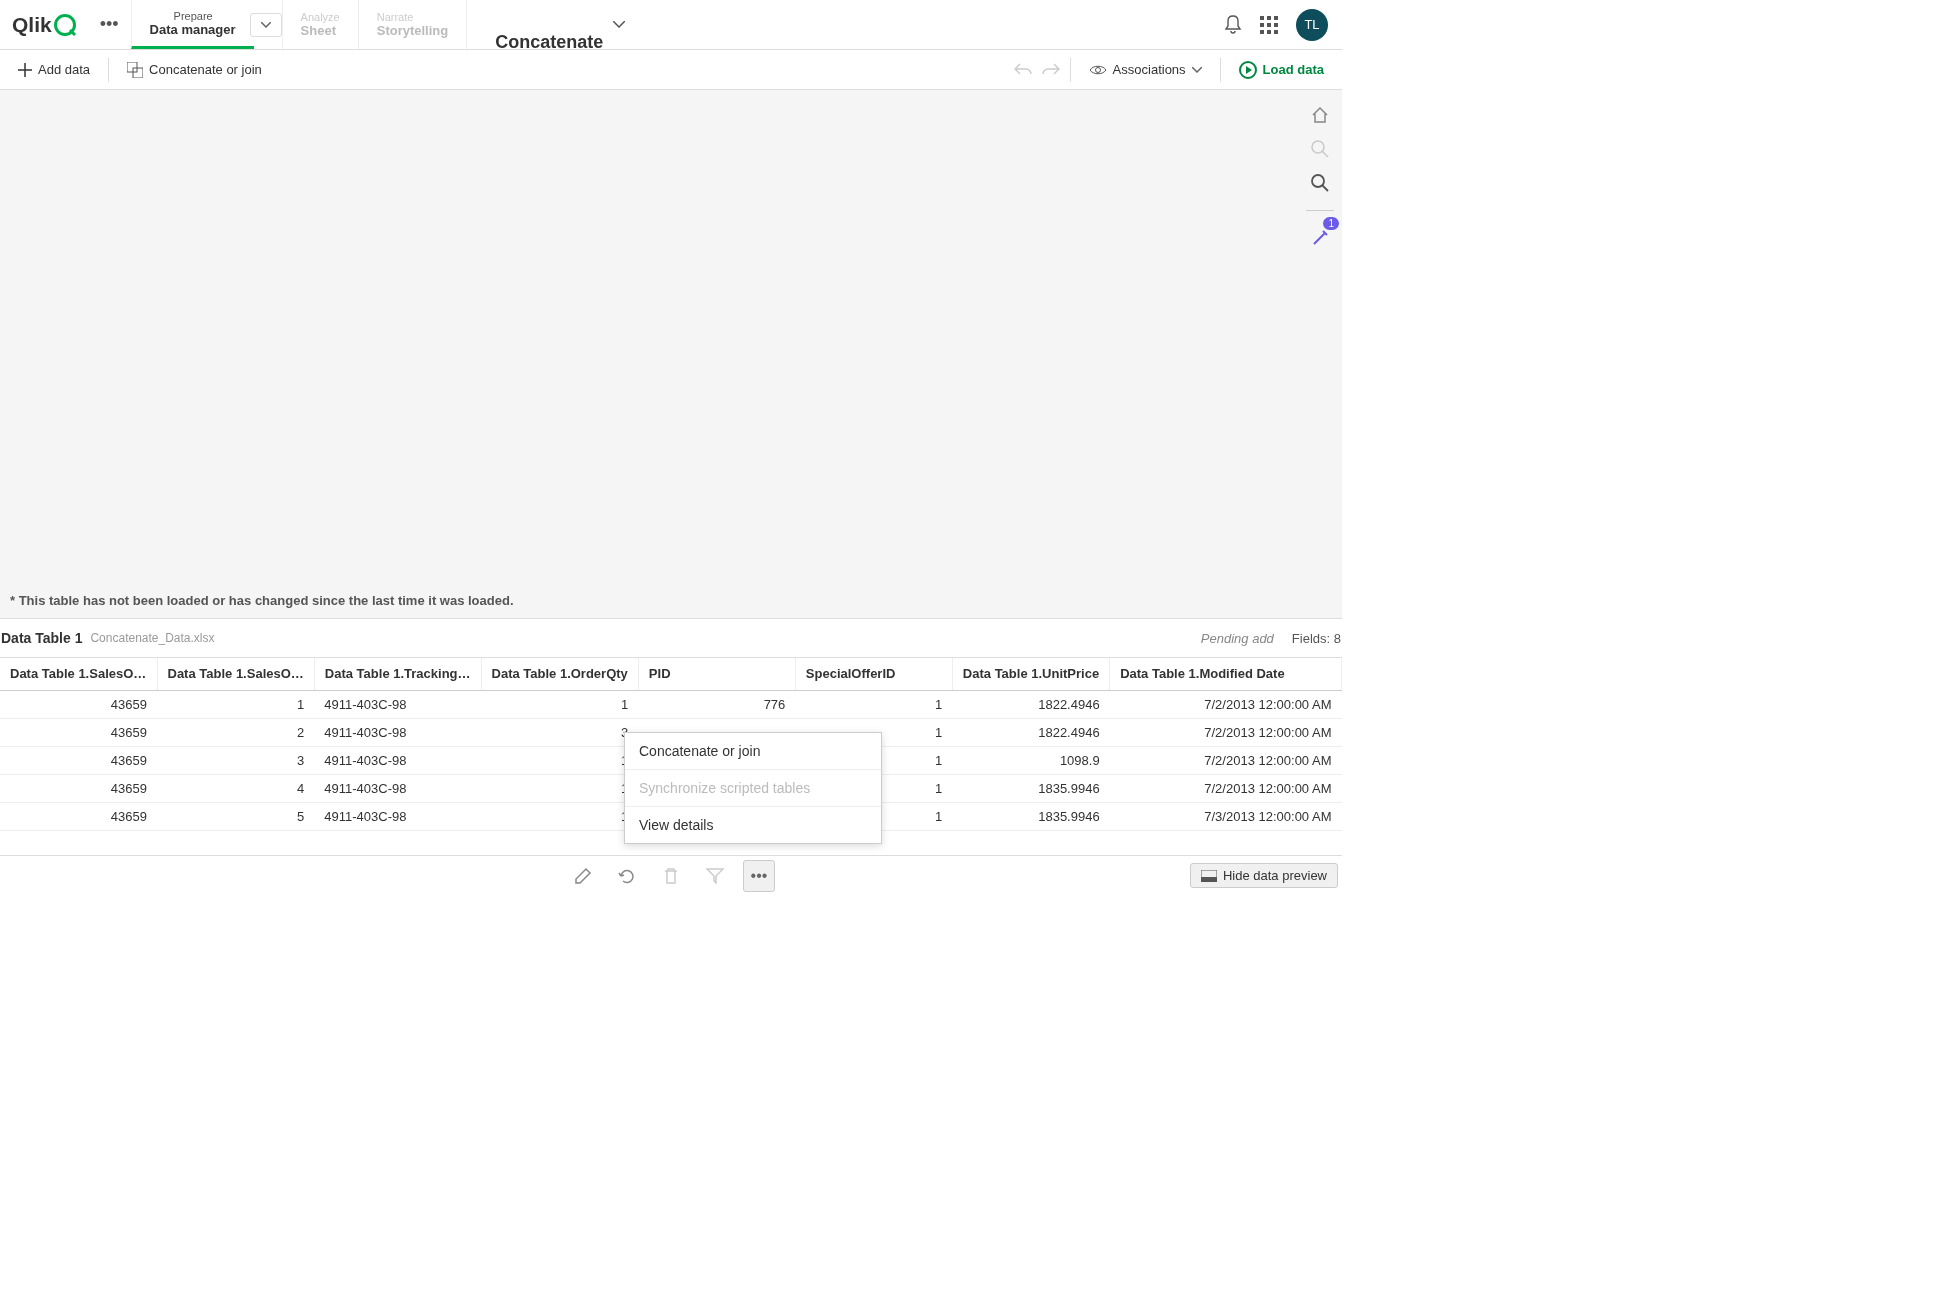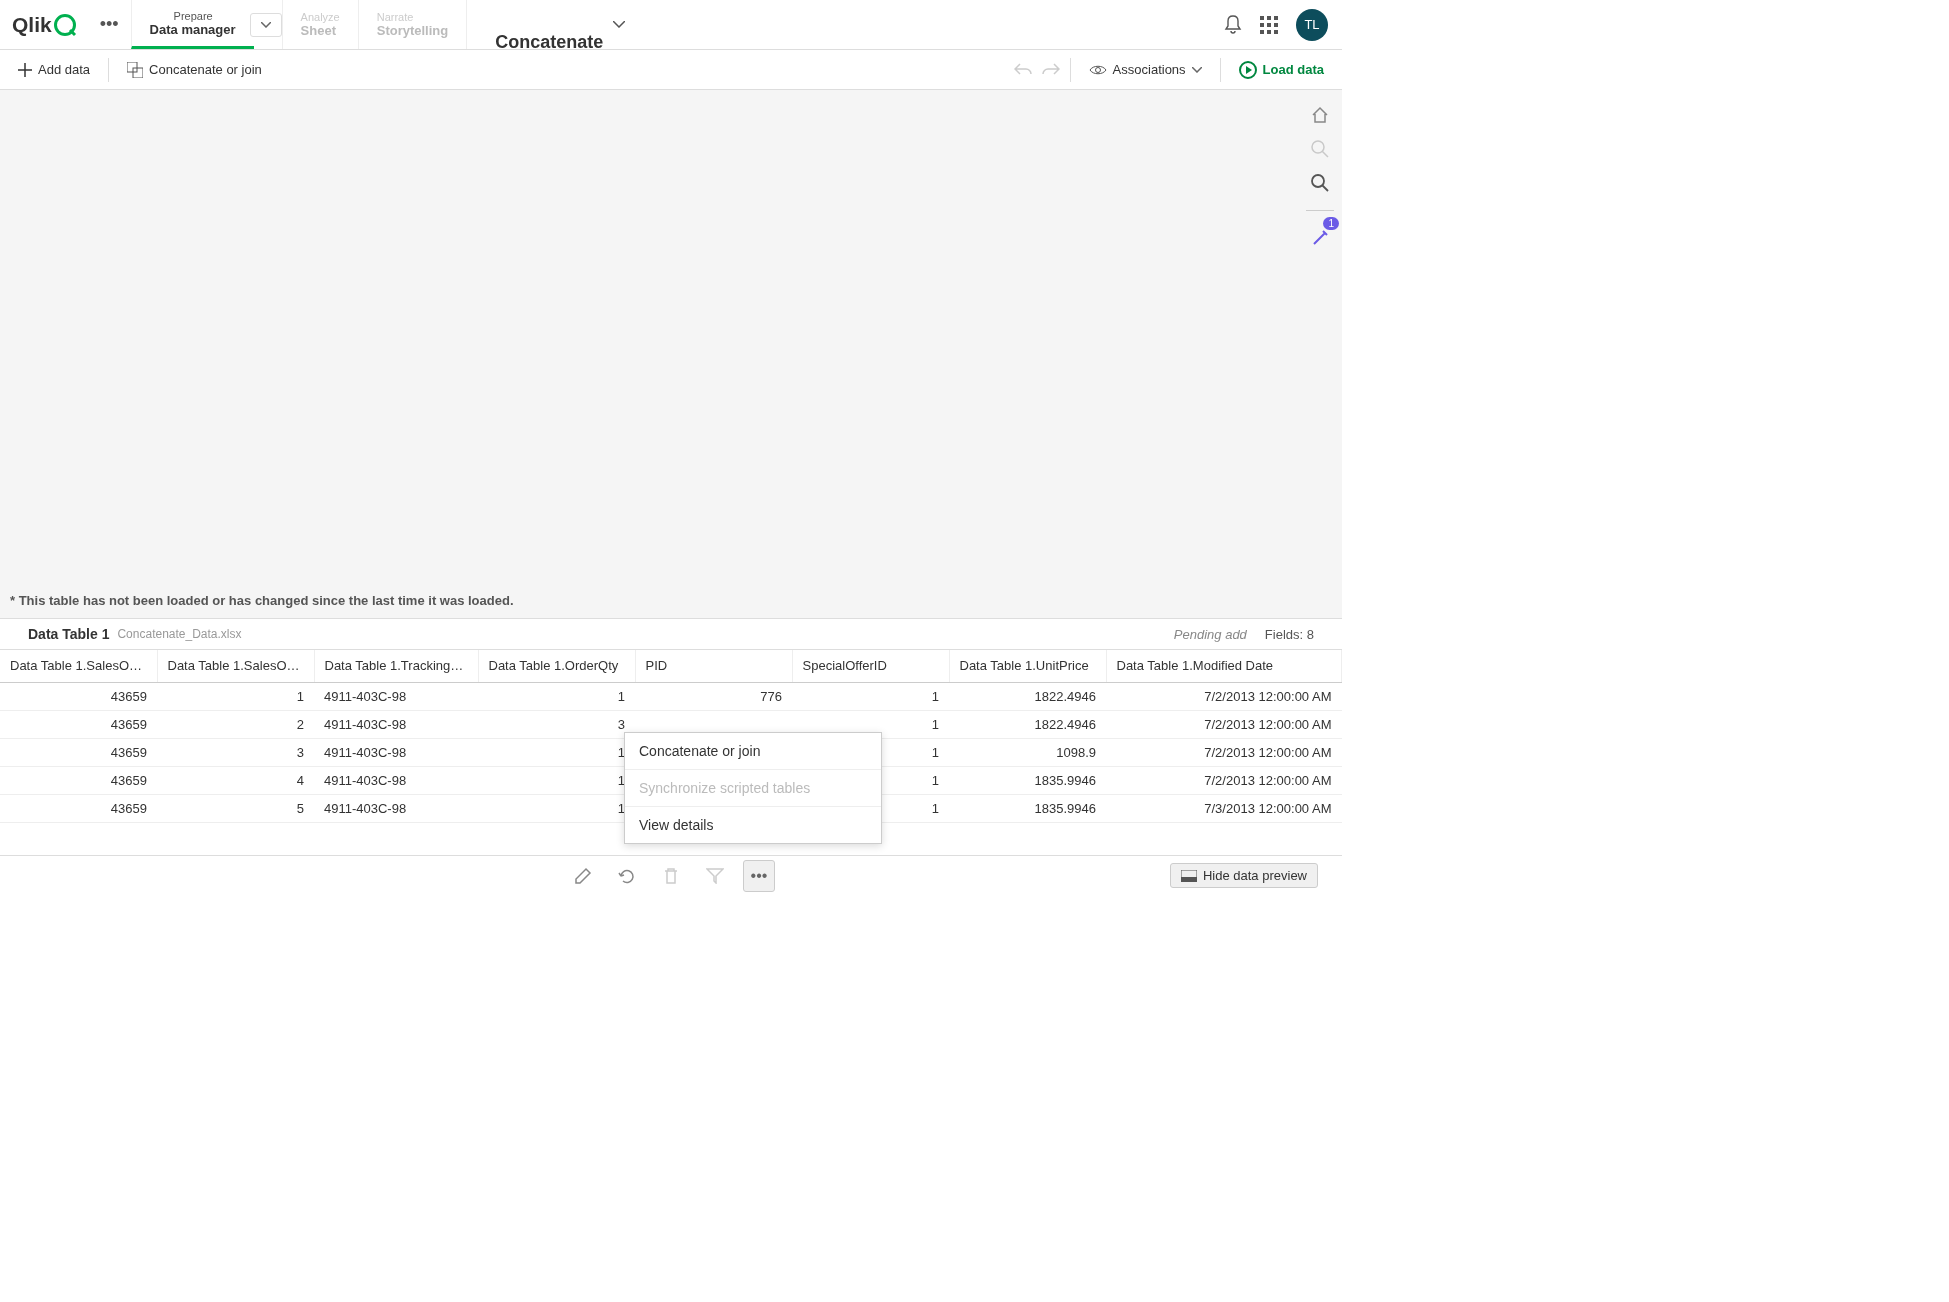--- a/index.html
+++ b/index.html
@@ -280,24 +280,24 @@
   right: -8px;
   background: #6b5be6;
   color: #fff;
   border-radius: 8px;
   font-size: 10px;
   padding: 1px 5px;
 }
 
 
 .preview-header {
-  height: 32px;
-  display: flex;
-  align-items: center;
-  padding: 0 28px;
+  height: 40px;
+  display: flex;
+  align-items: center;
+  padding: 0 1px;
   border-top: 1px solid #ddd;
   border-bottom: 1px solid #ddd;
   background: #fff;
 }
 .preview-title {
   font-weight: bold;
   font-size: 14px;
   margin-right: 8px;
 }
 .preview-source {
@@ -322,21 +322,21 @@
   overflow: hidden;
   background: #fff;
 }
 table.preview {
   width: 100%;
   border-collapse: collapse;
   font-size: 13px;
 }
 table.preview th {
   text-align: left;
-  font-weight: normal;
+  font-weight: bold;
   padding: 6px 10px;
   border-bottom: 1px solid #ccc;
   border-right: 1px solid #eee;
   background: #fff;
   height: 32px;
   white-space: nowrap;
   overflow: hidden;
   text-overflow: ellipsis;
 }
 table.preview td {
@@ -396,21 +396,21 @@
   cursor: pointer;
 }
 .bb-icon.dim { color: #ccc; cursor: default; }
 .bb-icon.active {
   background: #f0f0f0;
   border: 1px solid #ccc;
   border-radius: 3px;
 }
 .bottom-right-btn {
   margin-left: auto;
-  margin-right: 24px;
+  margin-right: 4px;
   display: flex;
   align-items: center;
   gap: 6px;
   padding: 4px 10px;
   background: #f0f0f0;
   border: 1px solid #ccc;
   border-radius: 3px;
   cursor: pointer;
 }
 

